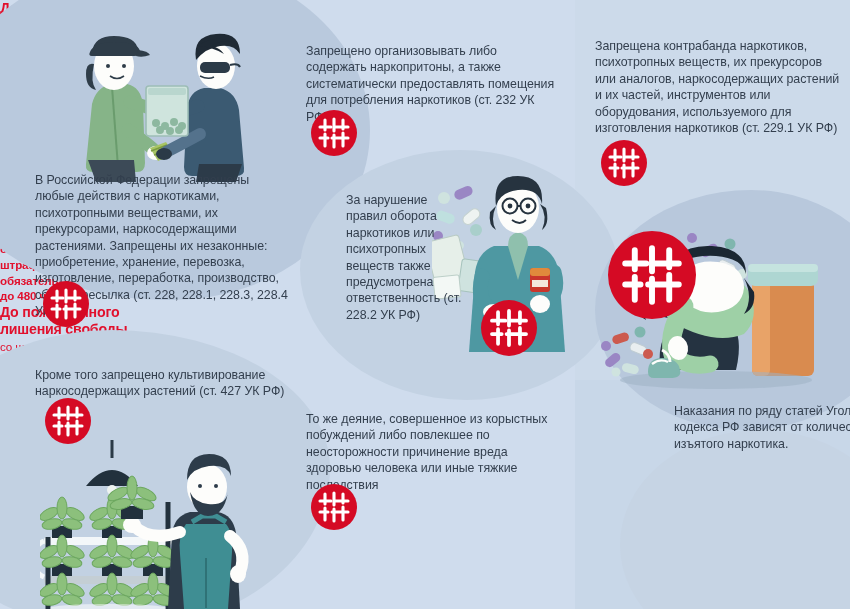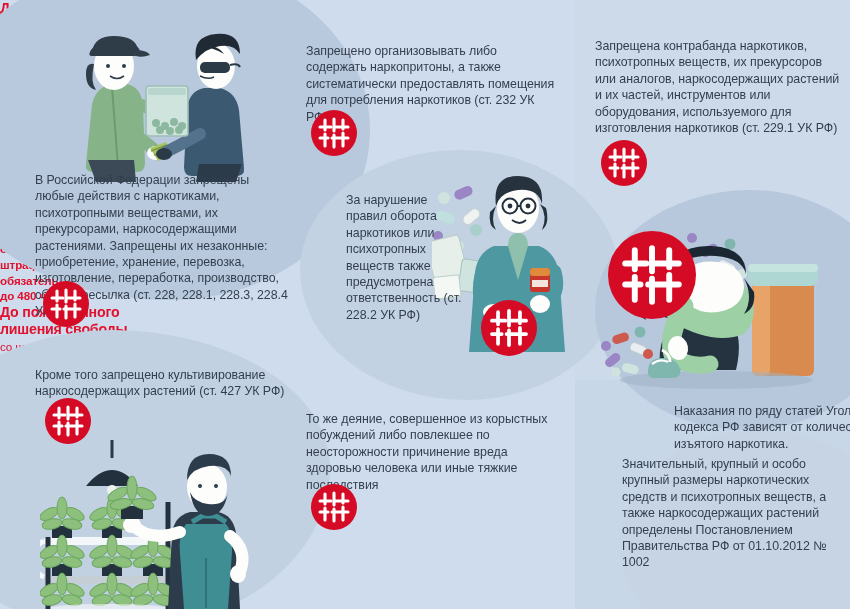--- a/index.html
+++ b/index.html
@@ -473,15 +473,14 @@
         <path d="M14 10 v10 M14 24 v12"></path>
         <path d="M23 9 v12 M23 25 v12"></path>
         <path d="M32 10 v9 M32 23 v13"></path>
         <path d="M9 17 h11 M24 17 h13"></path>
         <path d="M9 28 h8 M21 28 h16"></path>
       </g>
     </svg>
   </div>
 
   <div class="txt" style="left:650px;top:403px;width:225px;margin-left:24px;">Наказания по ряду статей Уголовного кодекса РФ зависят от количества изъятого наркотика.</div>
-  <div class="txt" style="left:622px;top:456px;width:225px;">Значительный, крупный и особо крупный размеры наркотических средств и психотропных веществ, а также наркосодержащих растений определены Постановлением Правительства РФ от 01.10.2012 № 1002</div>
 
 </div>
 
 </body></html>

